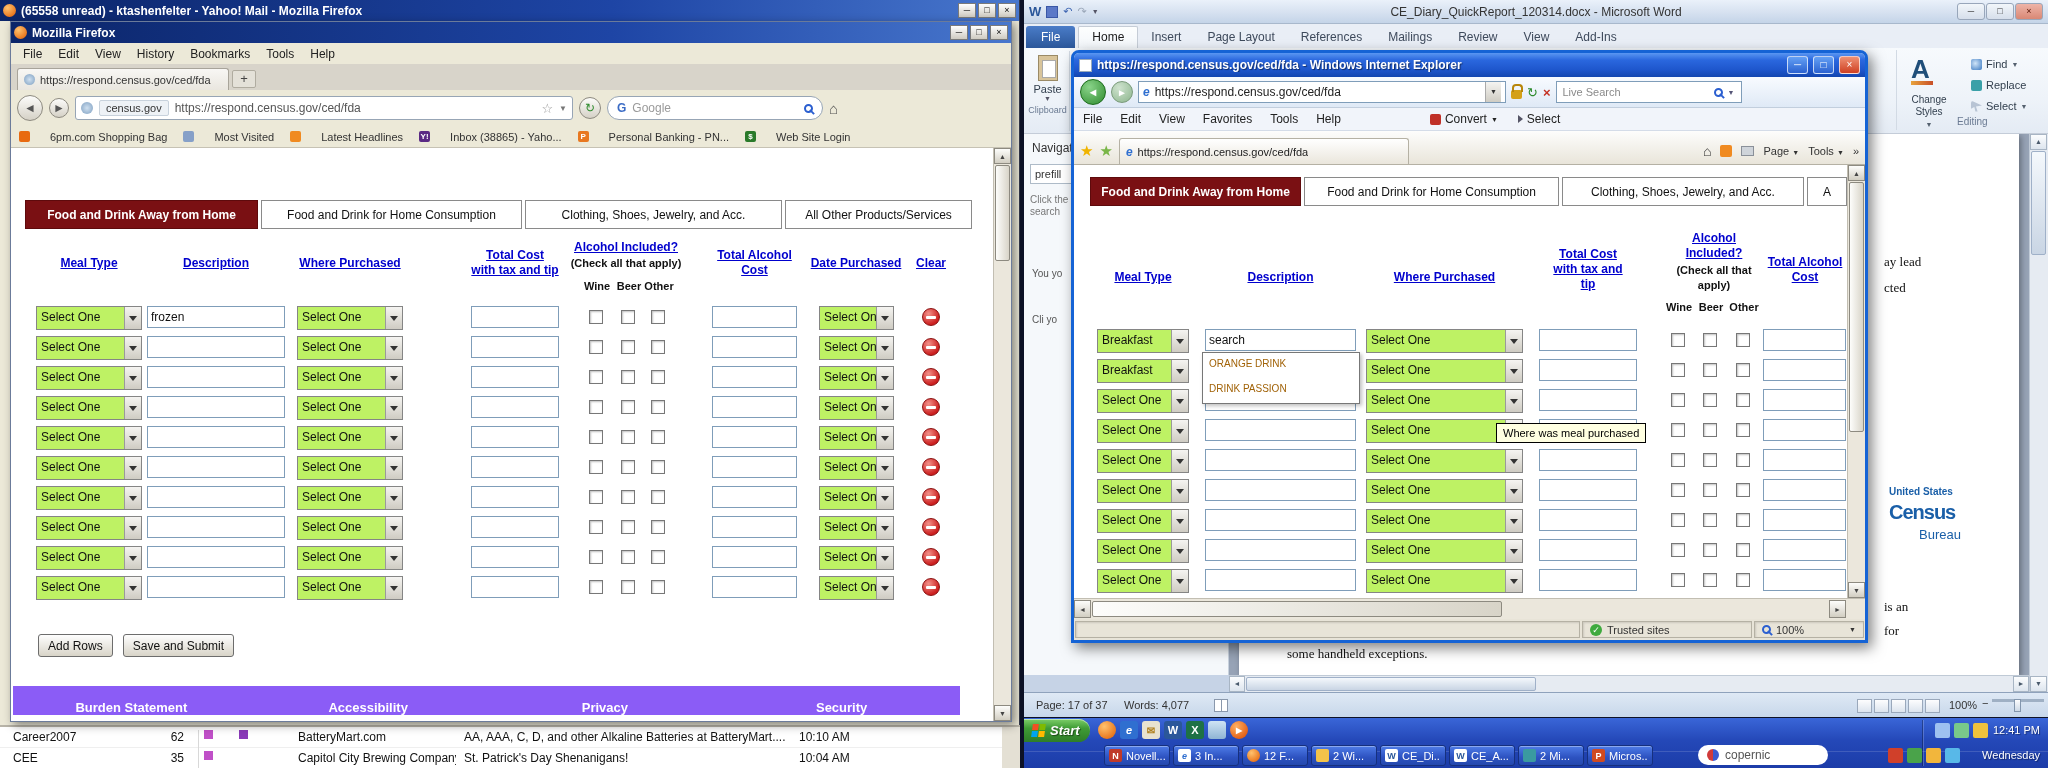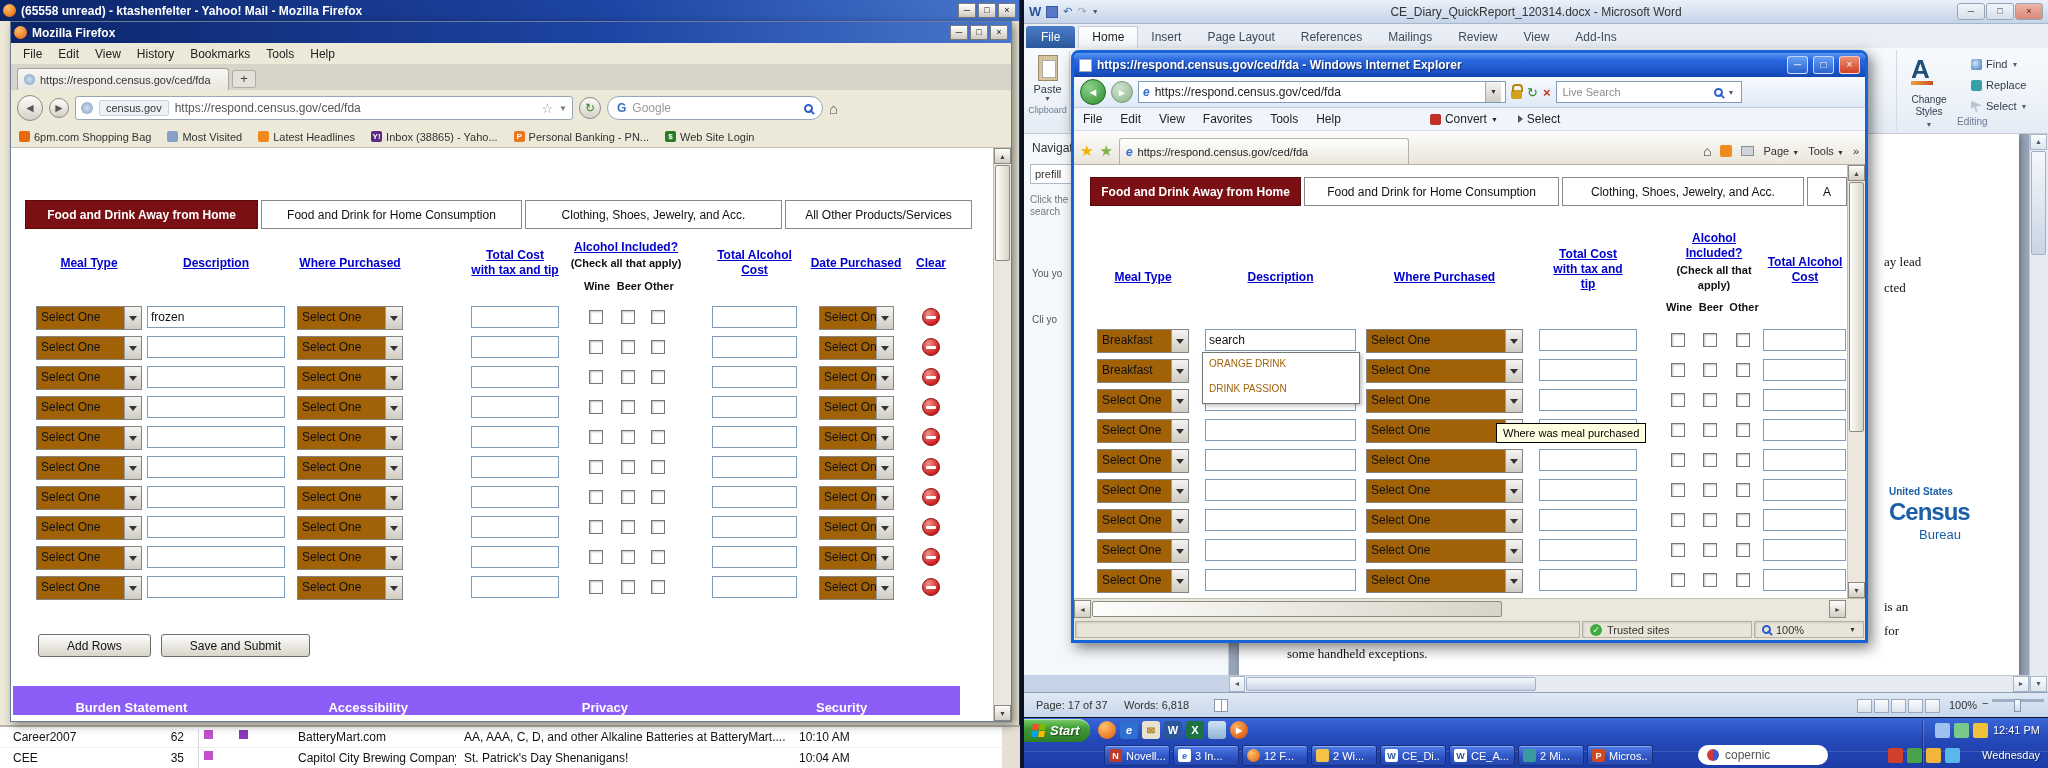--- a/index.html
+++ b/index.html
@@ -27,41 +27,41 @@
   .ffnav{height:36px;background:#ece9d8;display:flex;align-items:center;padding:0 6px;gap:6px}
   .navcirc{border-radius:50%;background:linear-gradient(#fcfcfa,#d5d1c6);border:1px solid #8d8a80;display:flex;align-items:center;justify-content:center;color:#555;flex:none}
   .urlbar{width:498px;height:24px;background:#fff;border:1px solid #97a5b5;border-radius:3px;display:flex;align-items:center;padding:0 5px;gap:6px}
   .urlchip{background:#eef2f6;border:1px solid #c8d2dc;border-radius:2px;font-size:11px;color:#333;padding:1px 6px;white-space:nowrap}
   .urltext{flex:1;font-size:12px;color:#555;white-space:nowrap;overflow:hidden}
   .searchbox{width:216px;height:24px;background:#fff;border:1px solid #97a5b5;border-radius:12px;display:flex;align-items:center;padding:0 9px;gap:6px}
   .gword{flex:1;color:#9a9a9a;font-size:12px}
   .mag{width:9px;height:9px;border:2px solid #2b5fd0;border-radius:50%;position:relative;flex:none}
   .mag:after{content:'';position:absolute;width:6px;height:2px;background:#2b5fd0;transform:rotate(45deg);right:-4px;bottom:-2px}
   .bmbar{height:22px;background:#ece9d8;border-bottom:1px solid #c6c2b4;display:flex;align-items:center;padding-left:8px;gap:16px;font-size:11px;color:#333}
-  .bmitem{display:flex;align-items:center;gap:4px;white-space:nowrap}
+  .bmitem{display:flex;align-items:center;gap:20px;white-space:nowrap}
   .bmico{width:11px;height:11px;border-radius:2px;display:inline-flex;align-items:center;justify-content:center;font-size:8px;font-weight:bold;color:#fff;flex:none}
   .ffview{position:relative;background:#fff;height:573px;overflow:hidden}
 
   
   .ctabs{position:absolute;display:flex;gap:3px}
   .ctab{height:29px;background:#fff;border:1px solid #8a8a8a;display:flex;align-items:center;justify-content:center;font-size:12px;color:#111;white-space:nowrap;overflow:hidden}
   .ctab.active{background:#7a1013;color:#fff;font-weight:bold;border-color:#5e0a0c}
   .chead{position:absolute;color:#0000cd;font-weight:bold;text-decoration:underline;font-size:12px;text-align:center}
   .cheadsub{position:absolute;color:#111;font-weight:bold;font-size:11px;text-align:center}
   .hline{line-height:15px}
   .crow{position:absolute;left:0;width:100%;height:30px}
-  .csel{position:absolute;top:4px;height:24px;background:#a16207;border:1px solid #858585;display:flex}
+  .csel{position:absolute;top:4px;height:24px;background:#bef264;border:1px solid #858585;display:flex}
   .csel-t{flex:1;font-size:12px;padding:3px 2px 0 4px;white-space:nowrap;overflow:hidden;color:#111}
   .csel-a{width:17px;background:linear-gradient(#f5f4f1,#cfccc3);border-left:1px solid #9a9a9a;display:flex;align-items:center;justify-content:center}
   .csel-a:after{content:'';border:4px solid transparent;border-top:5px solid #333;margin-top:5px}
   .cinput{position:absolute;top:4px;height:22px;background:#fff;border:1px solid #7f9db9;font-size:12px;padding:3px 3px 0;color:#111}
   .ccb{position:absolute;top:8px;width:14px;height:14px;background:#fff;border:1px solid #777;box-shadow:inset 1px 1px 2px rgba(0,0,0,.25)}
   .cclear{position:absolute;top:6px;width:18px;height:18px;border-radius:50%;background:radial-gradient(circle at 35% 30%,#f2918a,#cc1f1f 70%);border:1px solid #8a0f0f;display:flex;align-items:center;justify-content:center}
   .cclear-bar{width:10px;height:3px;background:#fff;border-radius:1px}
-  .xp-btn{height:23px;background:linear-gradient(#fefefe,#d8d4c8);border:1px solid #6d6d6d;border-radius:3px;font-size:12px;padding:0 28px;color:#111;font-family:inherit}
+  .xp-btn{height:23px;background:linear-gradient(#fefefe,#d8d4c8);border:1px solid #6d6d6d;border-radius:3px;font-size:12px;padding:0 9px;color:#111;font-family:inherit}
   .ffooter{position:absolute;background:#8b5cf6;display:flex;align-items:flex-end}
   .ffooter>div{flex:1;text-align:center;color:#fff;font-weight:bold;font-size:13px}
   
   .f-c-meal{left:25px;width:106px}.f-c-desc{left:136px;width:138px}.f-c-where{left:286px;width:106px}
   .f-c-cost{left:460px;width:88px}.f-c-cb1{left:578px}.f-c-cb2{left:610px}.f-c-cb3{left:640px}
   .f-c-alc{left:701px;width:85px}.f-c-date{left:808px;width:75px}.f-c-clear{left:911px}
   
   .i-c-meal{left:23px;width:92px}.i-c-desc{left:131px;width:151px}.i-c-where{left:292px;width:157px}
   .i-c-cost{left:465px;width:98px}.i-c-cb1{left:597px}.i-c-cb2{left:629px}.i-c-cb3{left:662px}
   .i-c-alc{left:689px;width:83px}
@@ -118,21 +118,21 @@
   .nav-pane{position:absolute;left:0;top:134px;width:205px;height:541px;background:#f5f8fb;border-right:1px solid #c8d2de;font-size:11px;color:#333}
   .nav-title{position:absolute;left:8px;top:7px;font-size:12px;white-space:nowrap}
   .nav-search{position:absolute;left:6px;top:30px;width:190px;height:20px;background:#fff;border:1px solid #aebbc8;display:flex;align-items:center;padding:0 4px;gap:4px}
   .nav-hint{position:absolute;left:6px;top:60px;width:42px;font-size:10px;color:#777;line-height:12px}
   .nav-frag{position:absolute;left:8px;width:40px;font-size:10px;color:#555;line-height:12px;overflow:hidden}
   .doc-area{position:absolute;left:205px;top:134px;width:800px;height:541px;background:#97a3b6;overflow:hidden}
   .page{position:absolute;left:10px;top:0;width:780px;height:541px;background:#fff;box-shadow:2px 2px 6px rgba(0,0,0,.35)}
   .docfrag{position:absolute;font-family:"Liberation Serif",serif;font-size:13px;color:#111;white-space:nowrap}
   .census-logo{position:absolute;left:650px;top:352px;width:115px;color:#1a5fa8}
   .cl-top{font-size:10px;font-weight:bold}
-  .cl-main{font-size:24px;font-weight:bold;letter-spacing:-1px;line-height:30px}
+  .cl-main{font-size:20px;font-weight:bold;letter-spacing:-1px;line-height:30px}
   .cl-sub{font-size:13px;padding-left:30px}
   .word-hscroll{position:absolute;left:205px;top:675px;width:800px;height:17px;background:#e6ebf2;border-top:1px solid #c0cad6}
   .word-vscroll{position:absolute;right:0;top:134px;width:19px;height:558px;background:#e6ebf2;border-left:1px solid #c0cad6}
   .o-btn{position:absolute;background:linear-gradient(#fcfdfe,#dde5ee);border:1px solid #a8b5c4;text-align:center;font-size:7px;color:#4a5a6c;line-height:14px}
   .o-thumb{position:absolute;background:linear-gradient(#f4f8fc,#c9d5e4);border:1px solid #9fb0c8;border-radius:2px}
   .word-status{position:absolute;left:0;top:692px;width:1024px;height:25px;background:linear-gradient(#dfe9f5,#c7d7ea);border-top:1px solid #8fa2bc;font-size:11px;color:#333}
   .word-status span{position:absolute;top:6px;white-space:nowrap}
   .ws-view{position:absolute;top:5px;width:15px;height:14px;background:linear-gradient(#fdfdfe,#dce4ee);border:1px solid #9aa8bb}
   .zoom-track{position:absolute;top:11px;width:52px;height:3px;background:#9fb0c4}
   .zoom-thumb{position:absolute;top:6px;width:7px;height:13px;background:linear-gradient(#fdfdfe,#cdd9e6);border:1px solid #8396ad}
@@ -693,21 +693,21 @@
     <span class="o-thumb" style="left:17px;top:1px;width:290px;height:14px"></span>
     <span class="o-btn" style="right:0;top:0;width:16px;height:16px">►</span>
   </div>
   <div class="word-vscroll">
     <span class="o-btn" style="left:0;top:0;width:17px;height:16px">▲</span>
     <span class="o-thumb" style="left:1px;top:17px;width:15px;height:104px"></span>
     <span class="o-btn" style="left:0;bottom:0;width:17px;height:16px">▼</span>
   </div>
   <div class="word-status">
     <span style="left:12px">Page: 17 of 37</span>
-    <span style="left:100px">Words: 6,818</span>
+    <span style="left:100px">Words: 4,077</span>
     <span class="book-ico" style="left:190px"></span>
     <span class="ws-view" style="left:833px"></span>
     <span class="ws-view" style="left:850px"></span>
     <span class="ws-view" style="left:867px"></span>
     <span class="ws-view" style="left:884px"></span>
     <span class="ws-view" style="left:901px"></span>
     <span style="left:925px">100%</span>
     <span style="left:958px;top:4px">−</span>
     <span class="zoom-track" style="left:968px"></span>
     <span class="zoom-thumb" style="left:990px"></span>

